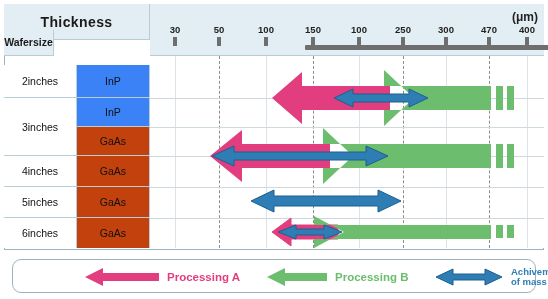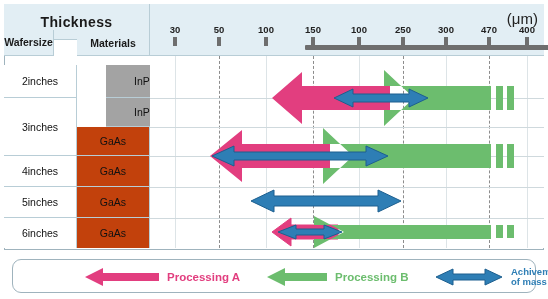--- a/index.html
+++ b/index.html
@@ -44,33 +44,33 @@
   .ruler-line{
     position:absolute;left:155px;top:41px;width:375px;height:5px;
     background:#6e6e6e;border-radius:1px;
   }
   .tick{position:absolute;width:4px;height:9px;background:#6e6e6e;top:33px;}
   .tick-lbl{
     position:absolute;top:20px;font-size:9.5px;font-weight:bold;color:#222;
     transform:translateX(-50%);white-space:nowrap;
   }
   .unit-lbl{
-    position:absolute;top:6px;right:6px;font-size:15px;font-weight:normal;color:#222;
+    position:absolute;top:6px;right:6px;font-size:12px;font-weight:bold;color:#222;
   }
 
   
   .cell{
     position:absolute;box-sizing:border-box;
     display:flex;align-items:center;justify-content:center;
     font-size:10.5px;font-weight:normal;color:#111;
     border-bottom:1px solid #b8cdd6;
   }
   .cell.size{left:4px;width:73px;background:#ffffff;border-right:1px solid #b8cdd6;}
   .cell.mat{left:77px;width:73px;border-right:1px solid #b8cdd6;}
-  .cell.mat.inp{background:#a3a3a3;margin-left:29px;}
+  .cell.mat.inp{background:#3b82f6;}
   .cell.mat.gaas{background:#c2410c;}
   .cell.nobot{border-bottom:none;}
 
   
   .plot{
     position:absolute;left:150px;top:56px;width:394px;height:192px;
     background:#ffffff;overflow:hidden;
   }
   .rowline{position:absolute;left:0;width:394px;height:1px;background:#cfd9dd;}
   .vline-solid{position:absolute;top:0;width:1px;height:192px;background:#dde4e7;}
@@ -123,21 +123,20 @@
         <div class="tick-lbl" style="left: 339px;">470</div>
         <div class="tick" style="left: 375px;"></div>
         <div class="tick-lbl" style="left: 377px;">400</div>
       </div>
   </div>
   <div class="hdr-wafer">
     <span>Wafer</span>
       <br>
     <span>size</span>
   </div>
-  <div class="hdr-mat">Materials</div>
 
   <div id="table-body">
       <div class="cell size" style="top: 65px; height: 33px;">2inches</div>
       <div class="cell mat inp" style="top: 65px; height: 33px;">InP</div>
       <div class="cell size" style="top: 98px; height: 58px;">3inches</div>
       <div class="cell mat inp" style="top: 98px; height: 29px;">InP</div>
       <div class="cell mat gaas" style="top: 127px; height: 29px;">GaAs</div>
       <div class="cell size" style="top: 156px; height: 31px;">4inches</div>
       <div class="cell mat gaas" style="top: 156px; height: 31px;">GaAs</div>
       <div class="cell size" style="top: 187px; height: 31px;">5inches</div>

